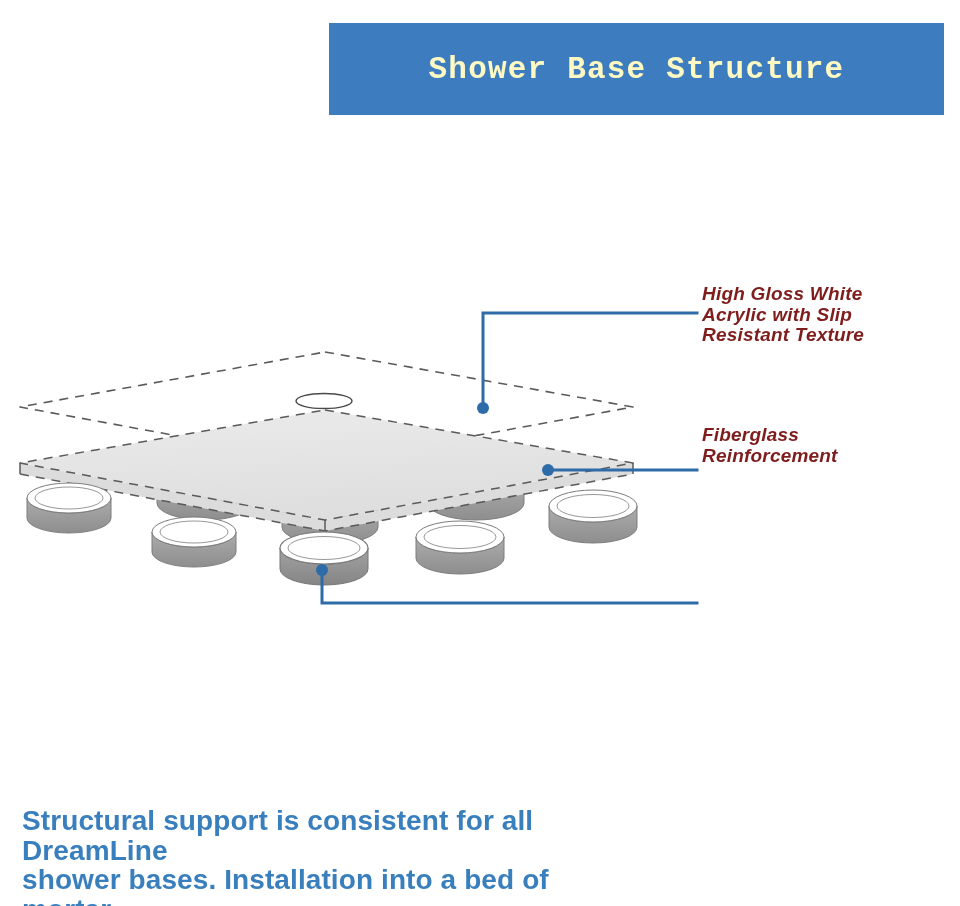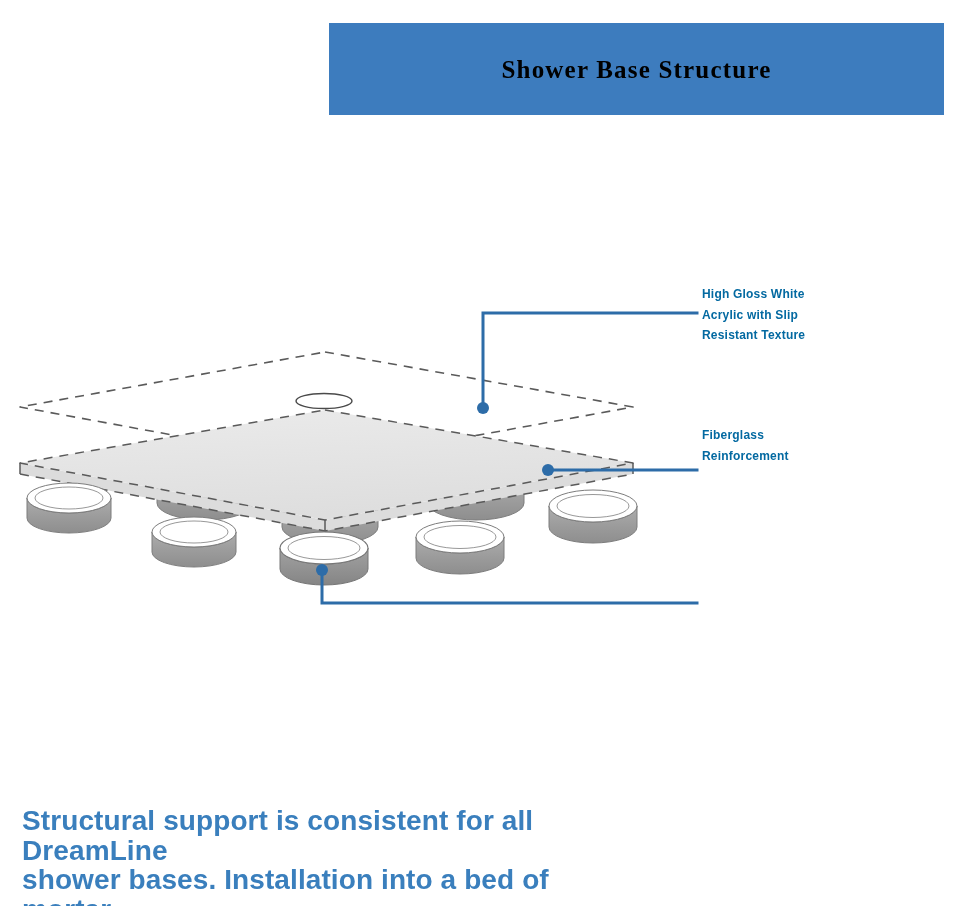--- a/index.html
+++ b/index.html
@@ -32,48 +32,49 @@
     top: 23px;
     width: 615px;
     height: 92px;
     background: #3d7cbe;
     display: flex;
     align-items: center;
     justify-content: center;
     box-sizing: border-box;
   }
   #title-text {
-    color: #000000;
-    font-family: Liberation Serif, serif;
+    color: #fef9c3;
+    font-family: Liberation Mono, monospace;
     font-weight: bold;
-    font-size: 25px;
+    font-size: 31px;
     letter-spacing: 1.2px;
     white-space: nowrap;
     line-height: 1;
   }
 
   
   #diagram {
     position: absolute;
     left: 0;
     top: 0;
     width: 960px;
     height: 906px;
   }
 
   
   .callout {
     position: absolute;
-    color: #0369a1;
+    color: #7f1d1d;
     font-family: "Liberation Sans", sans-serif;
     font-weight: bold;
-    font-size: 12px;
+    font-size: 19px;
     line-height: 20.5px;
     letter-spacing: 0.2px;
     white-space: pre-line;
+    font-style: italic;
   }
   #callout-acrylic { left: 702px; top: 284px; width: 240px; }
   #callout-fiberglass { left: 702px; top: 425px; width: 240px; }
   #callout-support { left: 702px; top: 585px; width: 240px; }
 
   
   #caption {
     position: absolute;
     left: 22px;
     top: 806px;

